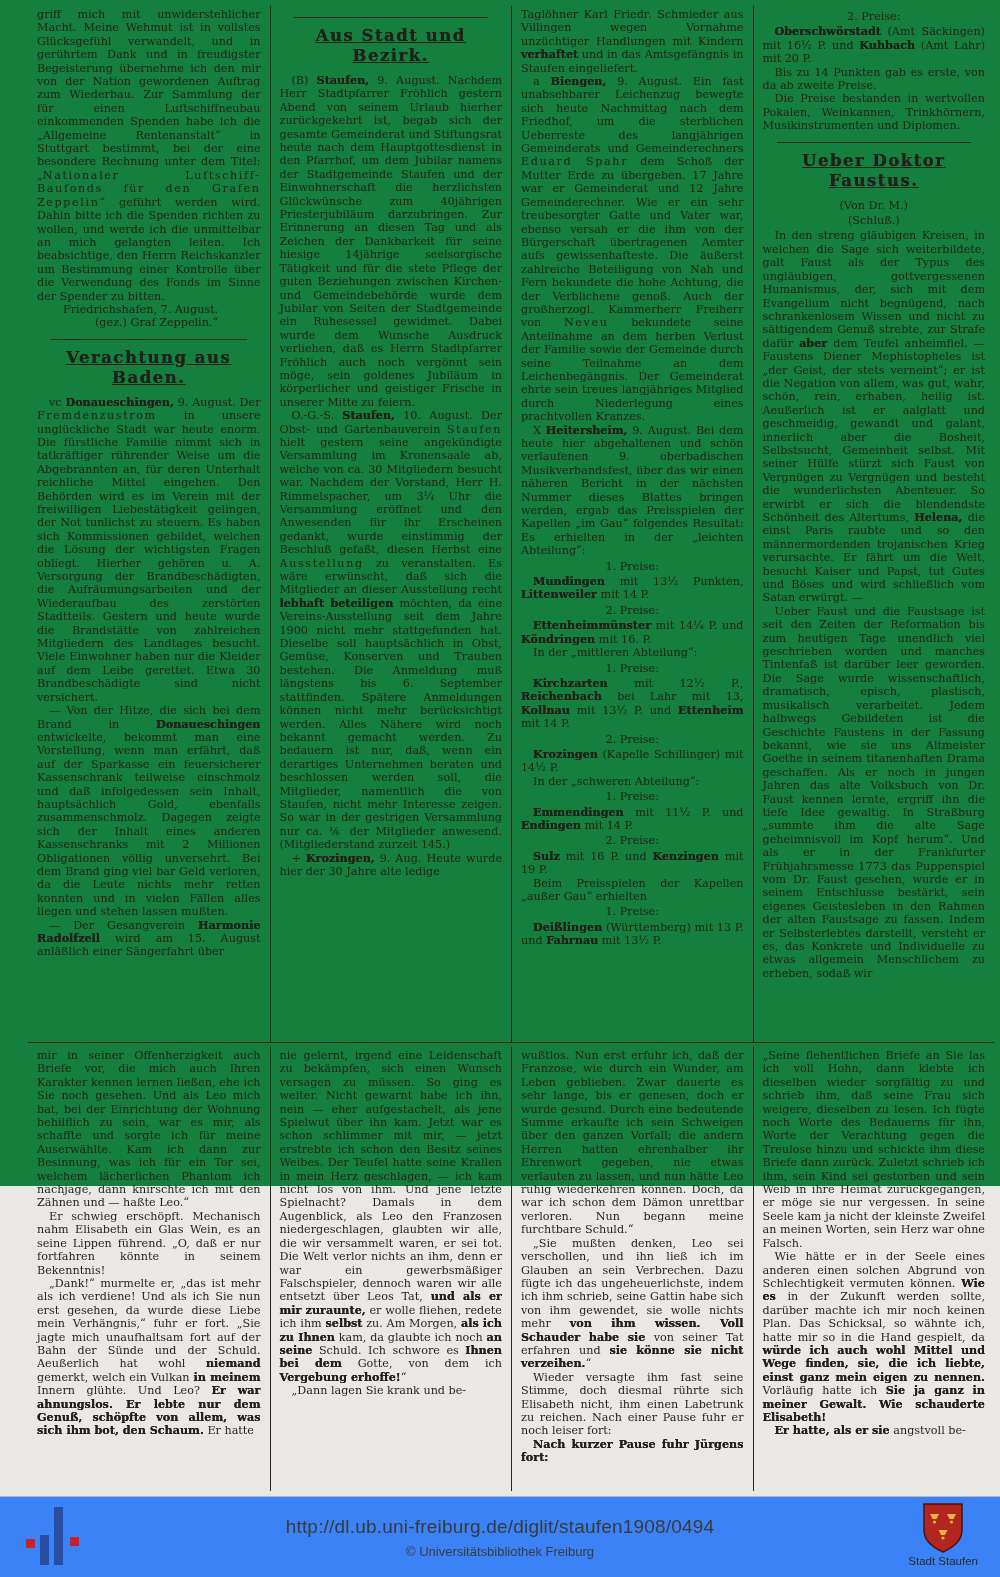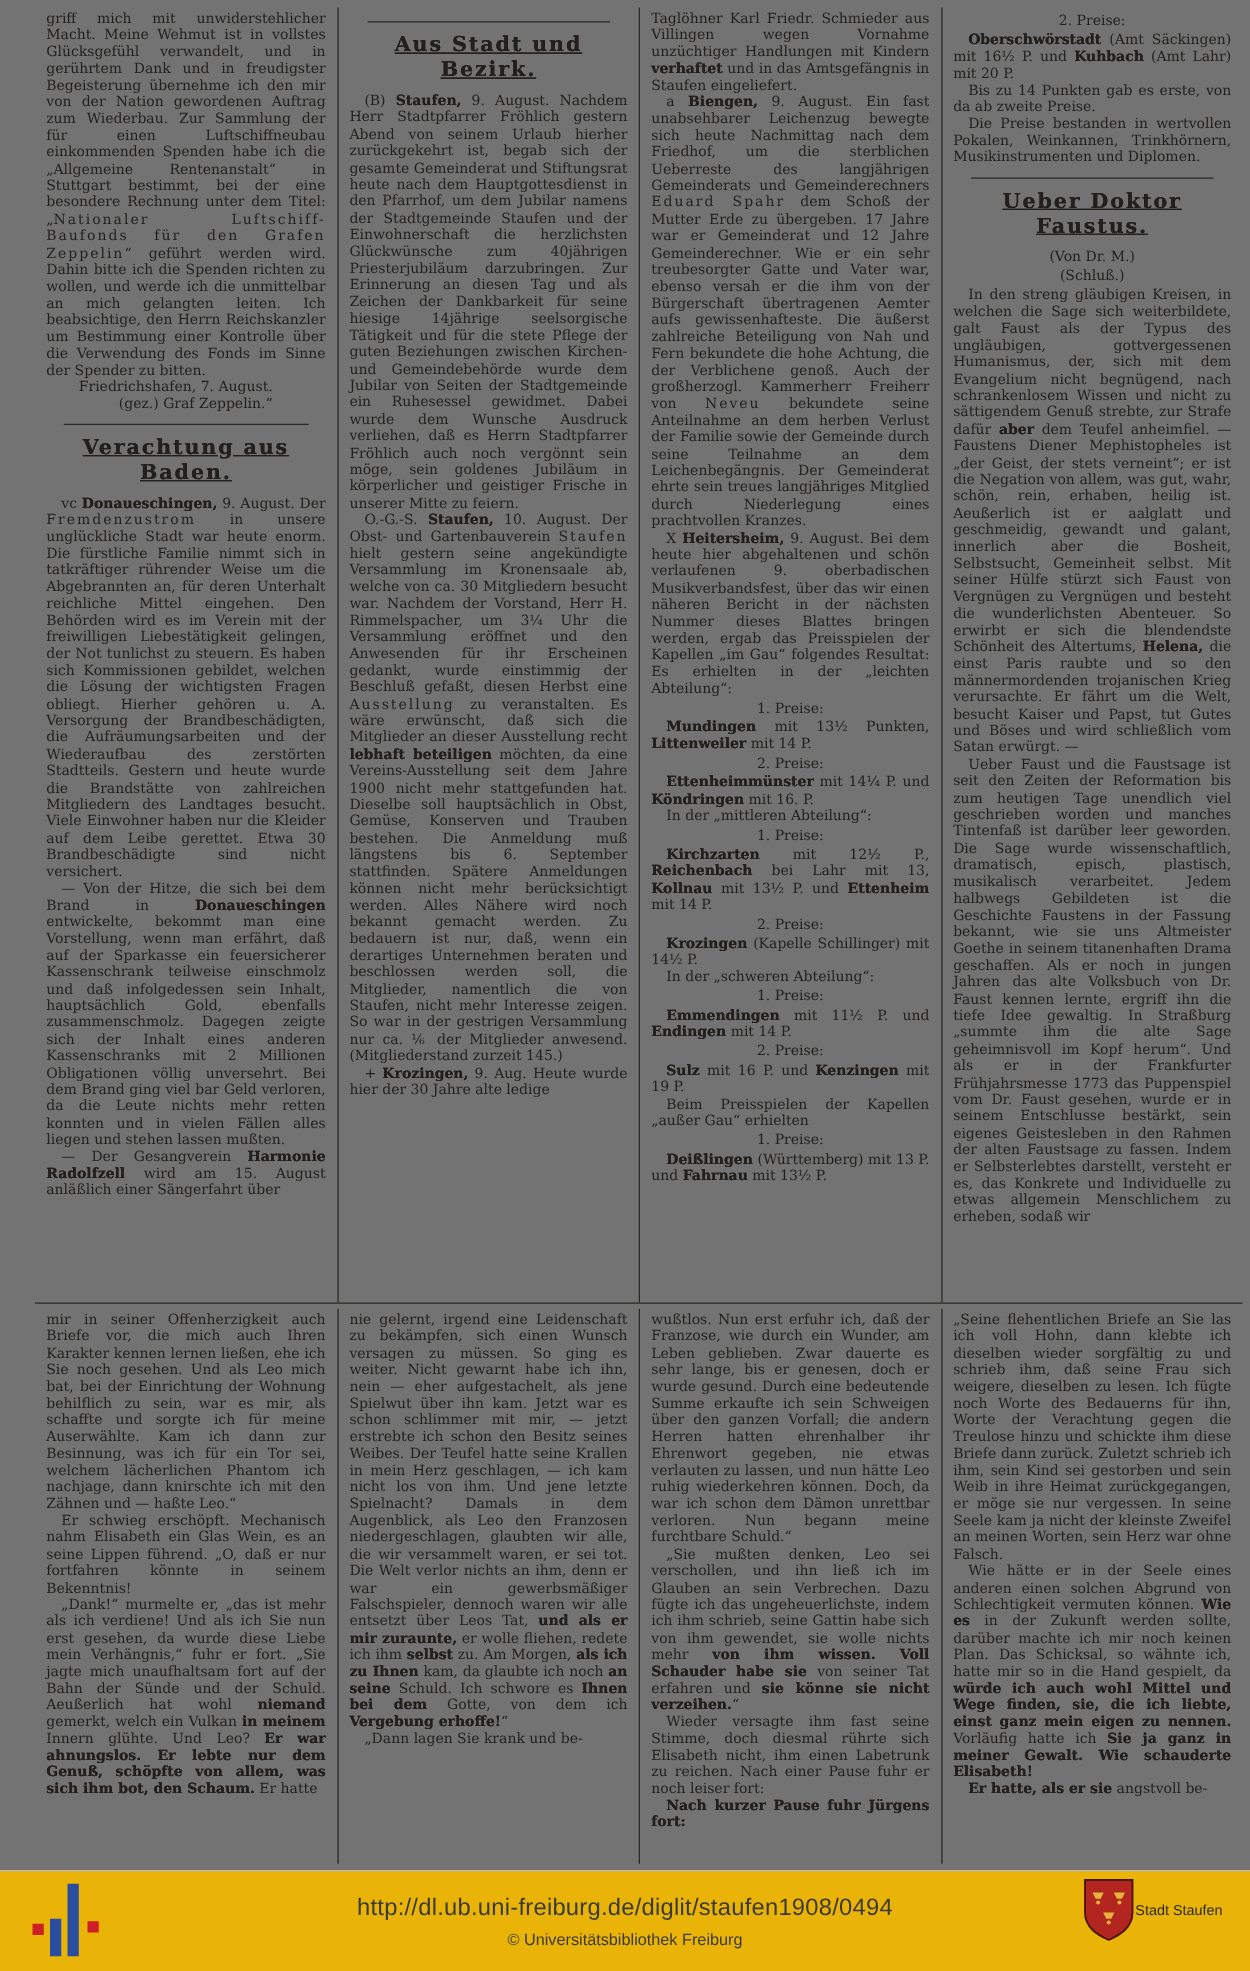--- a/index.html
+++ b/index.html
@@ -1,43 +1,43 @@
 <!DOCTYPE html>
 <html><head>
 <meta charset="utf-8">
 <style>
   html,body{margin:0;padding:0;width:1000px;height:1577px;overflow:hidden;background:#e9e8e4;}
-  .scan{position:absolute;left:0;top:0;width:1000px;height:1497px;background:#737373;color:#221f1c;
+  .scan{position:absolute;left:0;top:0;width:1000px;height:1186px;background:#15803d;color:#221f1c;
         font-family:"DejaVu Serif",serif;}
   .content{position:absolute;left:28px;top:6px;width:966px;}
   .cols{display:grid;grid-template-columns:repeat(4,1fr);}
   .topsec{height:1036px;}
   .botsec{height:444px;border-top:1px solid #2b2823;padding-top:4px;}
   .col{padding:2px 9px 0 9px;overflow:hidden;font-size:11.2px;line-height:13.4px;
        text-align:justify;hyphens:none;}
   .col + .col{border-left:1px solid #2b2823;}
   .p{text-indent:12px;margin:0;}
   .cont{text-indent:0;margin:0;}
   .sig{text-indent:26px;margin:0;}
   .sig2{text-indent:58px;margin:0;}
   .center{text-align:center;text-indent:0;margin:2px 0;}
   .h1{font-size:16.5px;line-height:20px;font-weight:700;text-align:center;letter-spacing:1.5px;
       margin:7px 0 8px 0;text-shadow:0 0 .5px #221f1c;text-decoration:underline;}
   .rule{height:1px;background:#2b2823;margin:9px 14px 8px 14px;}
   b{font-weight:700;text-shadow:0 0 .4px #221f1c;}
   i.sp{font-style:normal;letter-spacing:1.6px;}
-  .footer{position:absolute;left:0;bottom:0;width:1000px;height:80px;background:#eab308;
+  .footer{position:absolute;left:0;bottom:0;width:1000px;height:80px;background:#3b82f6;
           border-top:1px solid #b9b8b4;font-family:"Liberation Sans",sans-serif;}
   .footer-inner{position:relative;width:100%;height:100%;}
   .ub-logo{position:absolute;left:14px;top:6px;}
   .footer-text{position:absolute;left:0;right:0;top:0;height:100%;display:flex;flex-direction:column;
                align-items:center;justify-content:center;gap:6px;color:#3a3a3a;}
   .footer-url{font-size:19px;letter-spacing:.2px;}
   .footer-copy{font-size:13px;}
-  .crest-wrap{position:absolute;right:22px;top:5px;display:flex;flex-direction:row;align-items:center;}
+  .crest-wrap{position:absolute;right:22px;top:5px;display:flex;flex-direction:column;align-items:center;}
   .crest-caption{font-size:11.5px;color:#2a2a2a;margin-top:1px;font-family:"Liberation Sans",sans-serif;}
 </style>
 </head>
 <body>
 
 <div class="scan">
   <div class="content">
     <div class="cols topsec" id="topsec">
       <div class="col">
           <div class="cont">griff mich mit unwiderstehlicher Macht. Meine Wehmut ist in vollstes Glücksgefühl verwandelt, und in gerührtem Dank und in freudigster Begeisterung übernehme ich den mir von der Nation gewordenen Auftrag zum Wiederbau. Zur Sammlung der für einen Luftschiffneubau einkommenden Spenden habe ich die „Allgemeine Rentenanstalt“ in Stuttgart bestimmt, bei der eine besondere Rechnung unter dem Titel: „<i class="sp">Nationaler Luftschiff-Baufonds für den Grafen Zeppelin</i>“ geführt werden wird. Dahin bitte ich die Spenden richten zu wollen, und werde ich die unmittelbar an mich gelangten leiten. Ich beabsichtige, den Herrn Reichskanzler um Bestimmung einer Kontrolle über die Verwendung des Fonds im Sinne der Spender zu bitten.</div>

